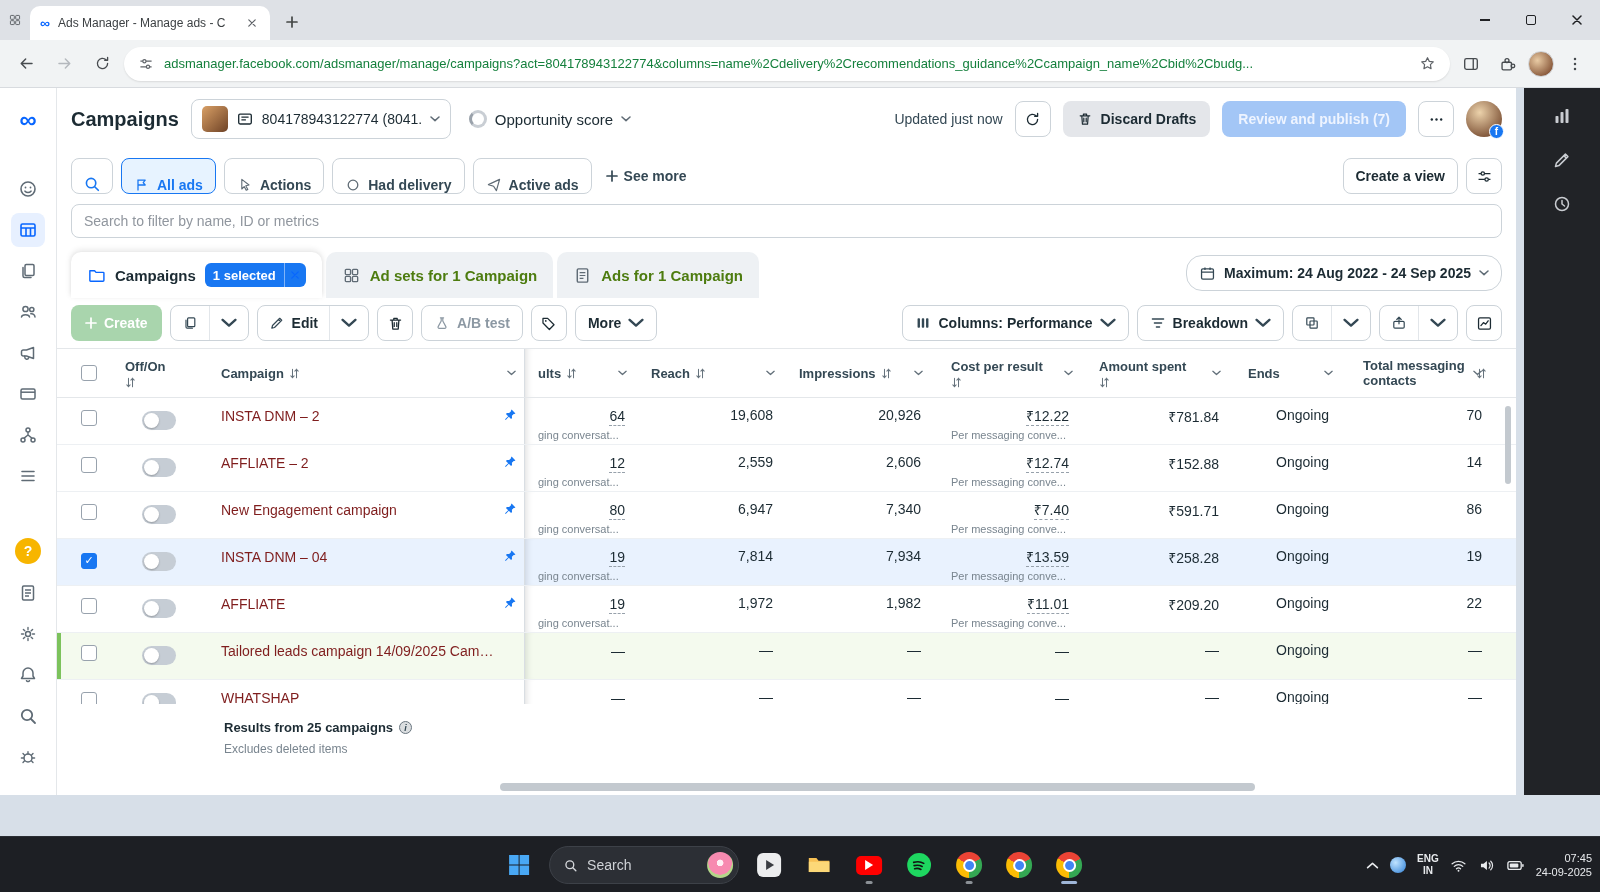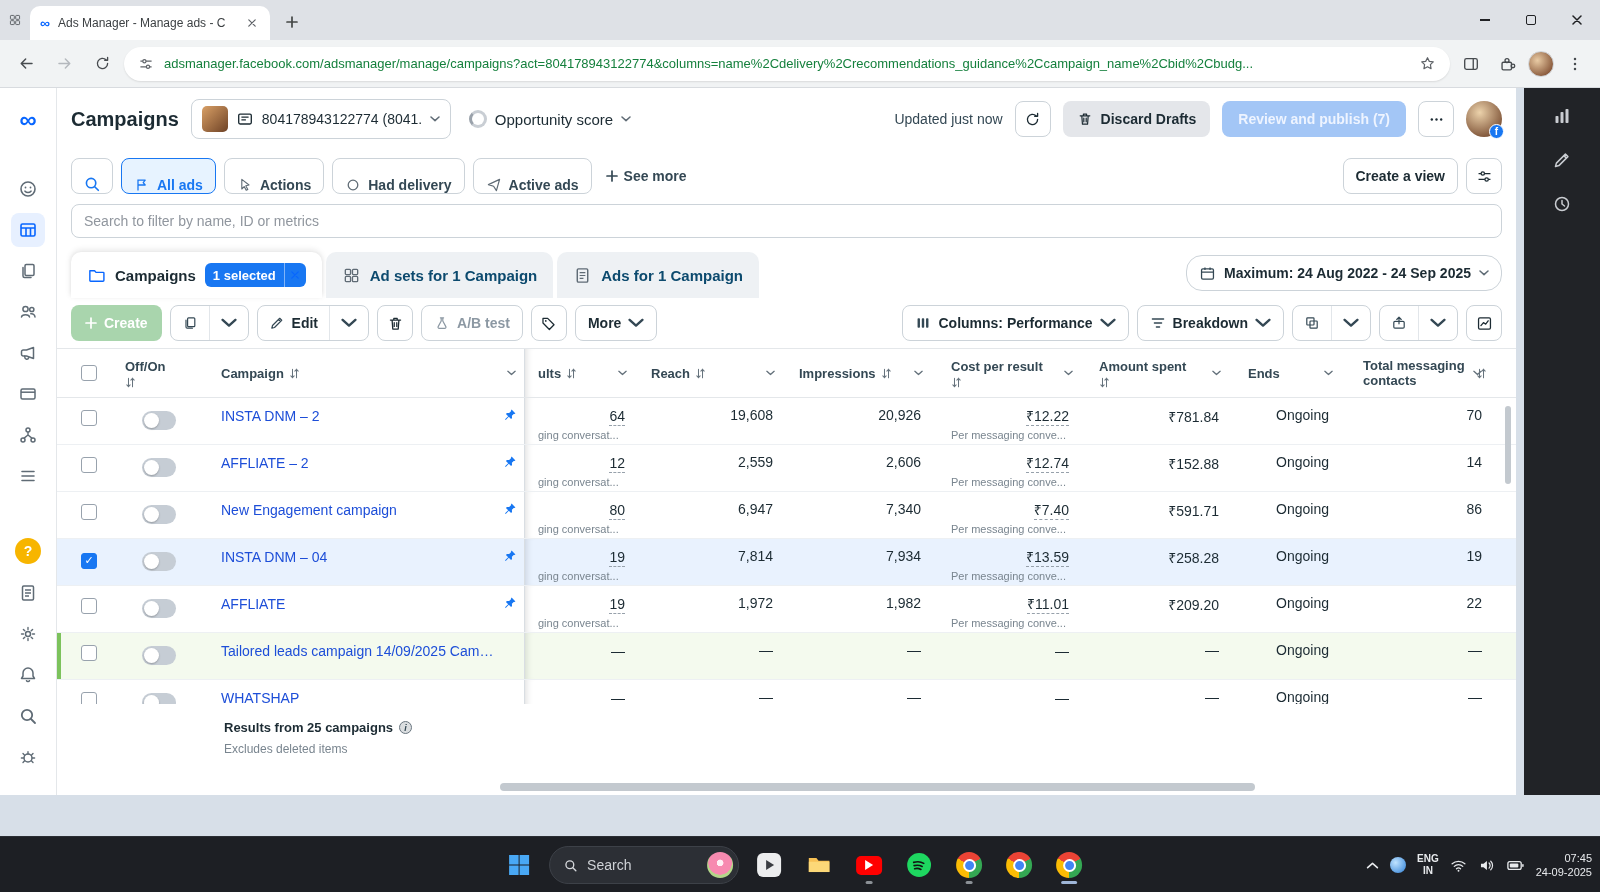--- a/index.html
+++ b/index.html
@@ -82,21 +82,21 @@
   .seemore{display:flex;align-items:center;gap:6px;font-size:14px;font-weight:bold;color:#344854;padding:0 6px;}
   .seemore svg{width:12px;height:12px;}
 
   
   .s-row{padding:2px 14px 10px;}
   .filter-input{width:100%;height:34px;border:1px solid #ccd3d9;border-radius:8px;padding:0 12px;font-size:14px;color:#1c2b33;font-family:inherit;background:#fff;}
   .filter-input::placeholder{color:#90969e;}
 
   
   .t-row{height:50px;display:flex;align-items:flex-end;padding:0 14px;position:relative;}
-  .atab{height:46px;display:flex;align-items:center;gap:9px;padding:0 16px;border-radius:10px 10px 0 0;font-size:15px;font-weight:bold;color:#0c4a6e;background:#eef1f4;margin-right:4px;}
+  .atab{height:46px;display:flex;align-items:center;gap:9px;padding:0 16px;border-radius:10px 10px 0 0;font-size:15px;font-weight:bold;color:#4d7c0f;background:#eef1f4;margin-right:4px;}
   .atab svg{width:19px;height:19px;color:#5f6b75;}
   .atab.active{background:#fff;box-shadow:0 -2px 6px rgba(0,0,0,.10),2px 0 4px -2px rgba(0,0,0,.06),-2px 0 4px -2px rgba(0,0,0,.06);color:#1c2b33;}
   .atab.active svg{color:#0866ff;}
   .selbadge{background:#1877f2;color:#fff;border-radius:6px;height:24px;display:flex;align-items:center;font-size:13px;font-weight:bold;overflow:hidden;}
   .selbadge .lbl{padding:0 8px;}
   .selbadge .bx{width:22px;height:24px;display:flex;align-items:center;justify-content:center;border-left:1px solid rgba(255,255,255,.45);}
   .selbadge .bx svg{width:8px;height:8px;}
   .daterange{position:absolute;right:14px;top:7px;height:36px;border:1px solid #ccd3d9;border-radius:16px;background:#fff;display:flex;align-items:center;gap:8px;padding:0 12px;font-size:14px;font-weight:bold;color:#1c2b33;}
   .daterange svg.cal{width:17px;height:17px;color:#344854;}
 
@@ -138,21 +138,21 @@
   .c1 .cb{margin-left:24px;}
   .c2{display:flex;justify-content:center;padding-top:13px;}
   .c3{border-right:1px solid #d9dee3;position:relative;padding-left:14px;padding-right:26px;}
   .c4{box-shadow:inset 8px 0 8px -8px rgba(0,0,0,.18);}
   .num{text-align:right;padding-right:10px;}
   .c5,.c6{padding-right:10px;}
   .c7{padding-right:12px;}
   .c8{padding-right:10px;}
   .c9{padding-right:12px;}
   .c10{padding-right:8px;}
-  .cname{color:#1d4ed8;white-space:nowrap;overflow:hidden;text-overflow:ellipsis;display:block;line-height:19px;}
+  .cname{color:#7f1d1d;white-space:nowrap;overflow:hidden;text-overflow:ellipsis;display:block;line-height:19px;}
   .pin{position:absolute;right:7px;top:10px;width:14px;height:14px;color:#1877f2;}
   .pin svg{width:14px;height:14px;display:block;}
   .metric{line-height:18px;}
   .metric.u{border-bottom:1px dashed #97a1ab;padding-bottom:1px;}
   .sub{display:block;font-size:11px;color:#79858f;margin-top:4px;text-align:left;white-space:nowrap;overflow:hidden;}
   .subl{padding-left:13px;}
   .subc{padding-left:20px;}
   .toggle{width:34px;height:19px;border-radius:10px;background:#c6cdd5;position:relative;display:inline-block;}
   .toggle .knob{position:absolute;left:2px;top:2px;width:15px;height:15px;border-radius:50%;background:#fff;box-shadow:0 1px 2px rgba(0,0,0,.25);}
 

